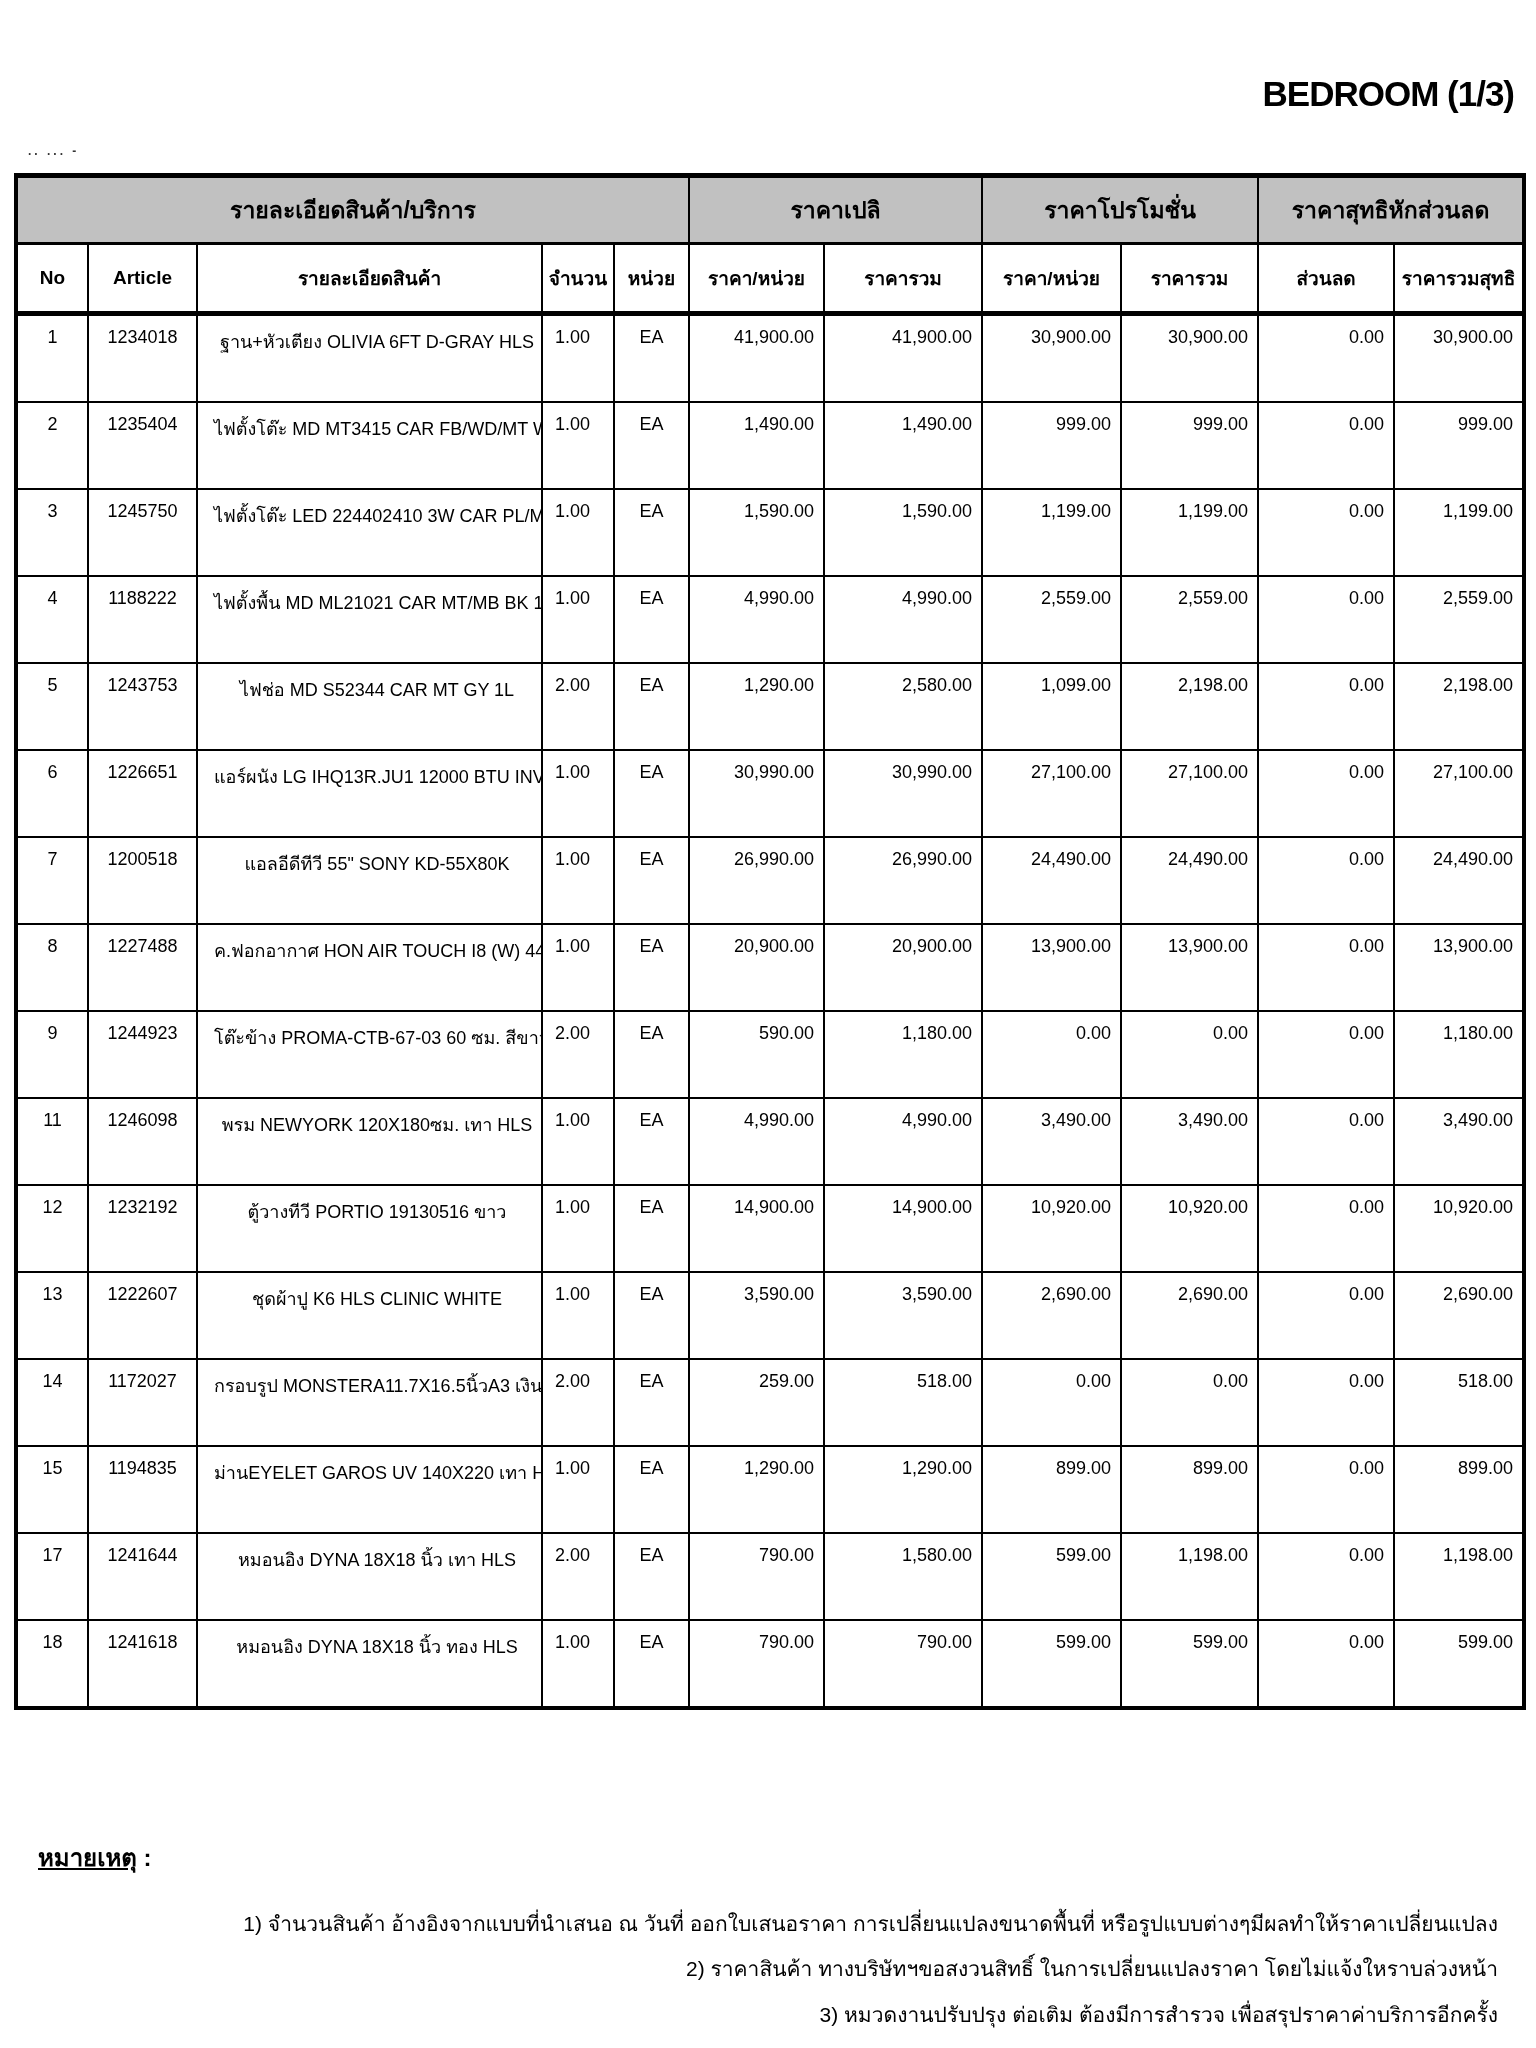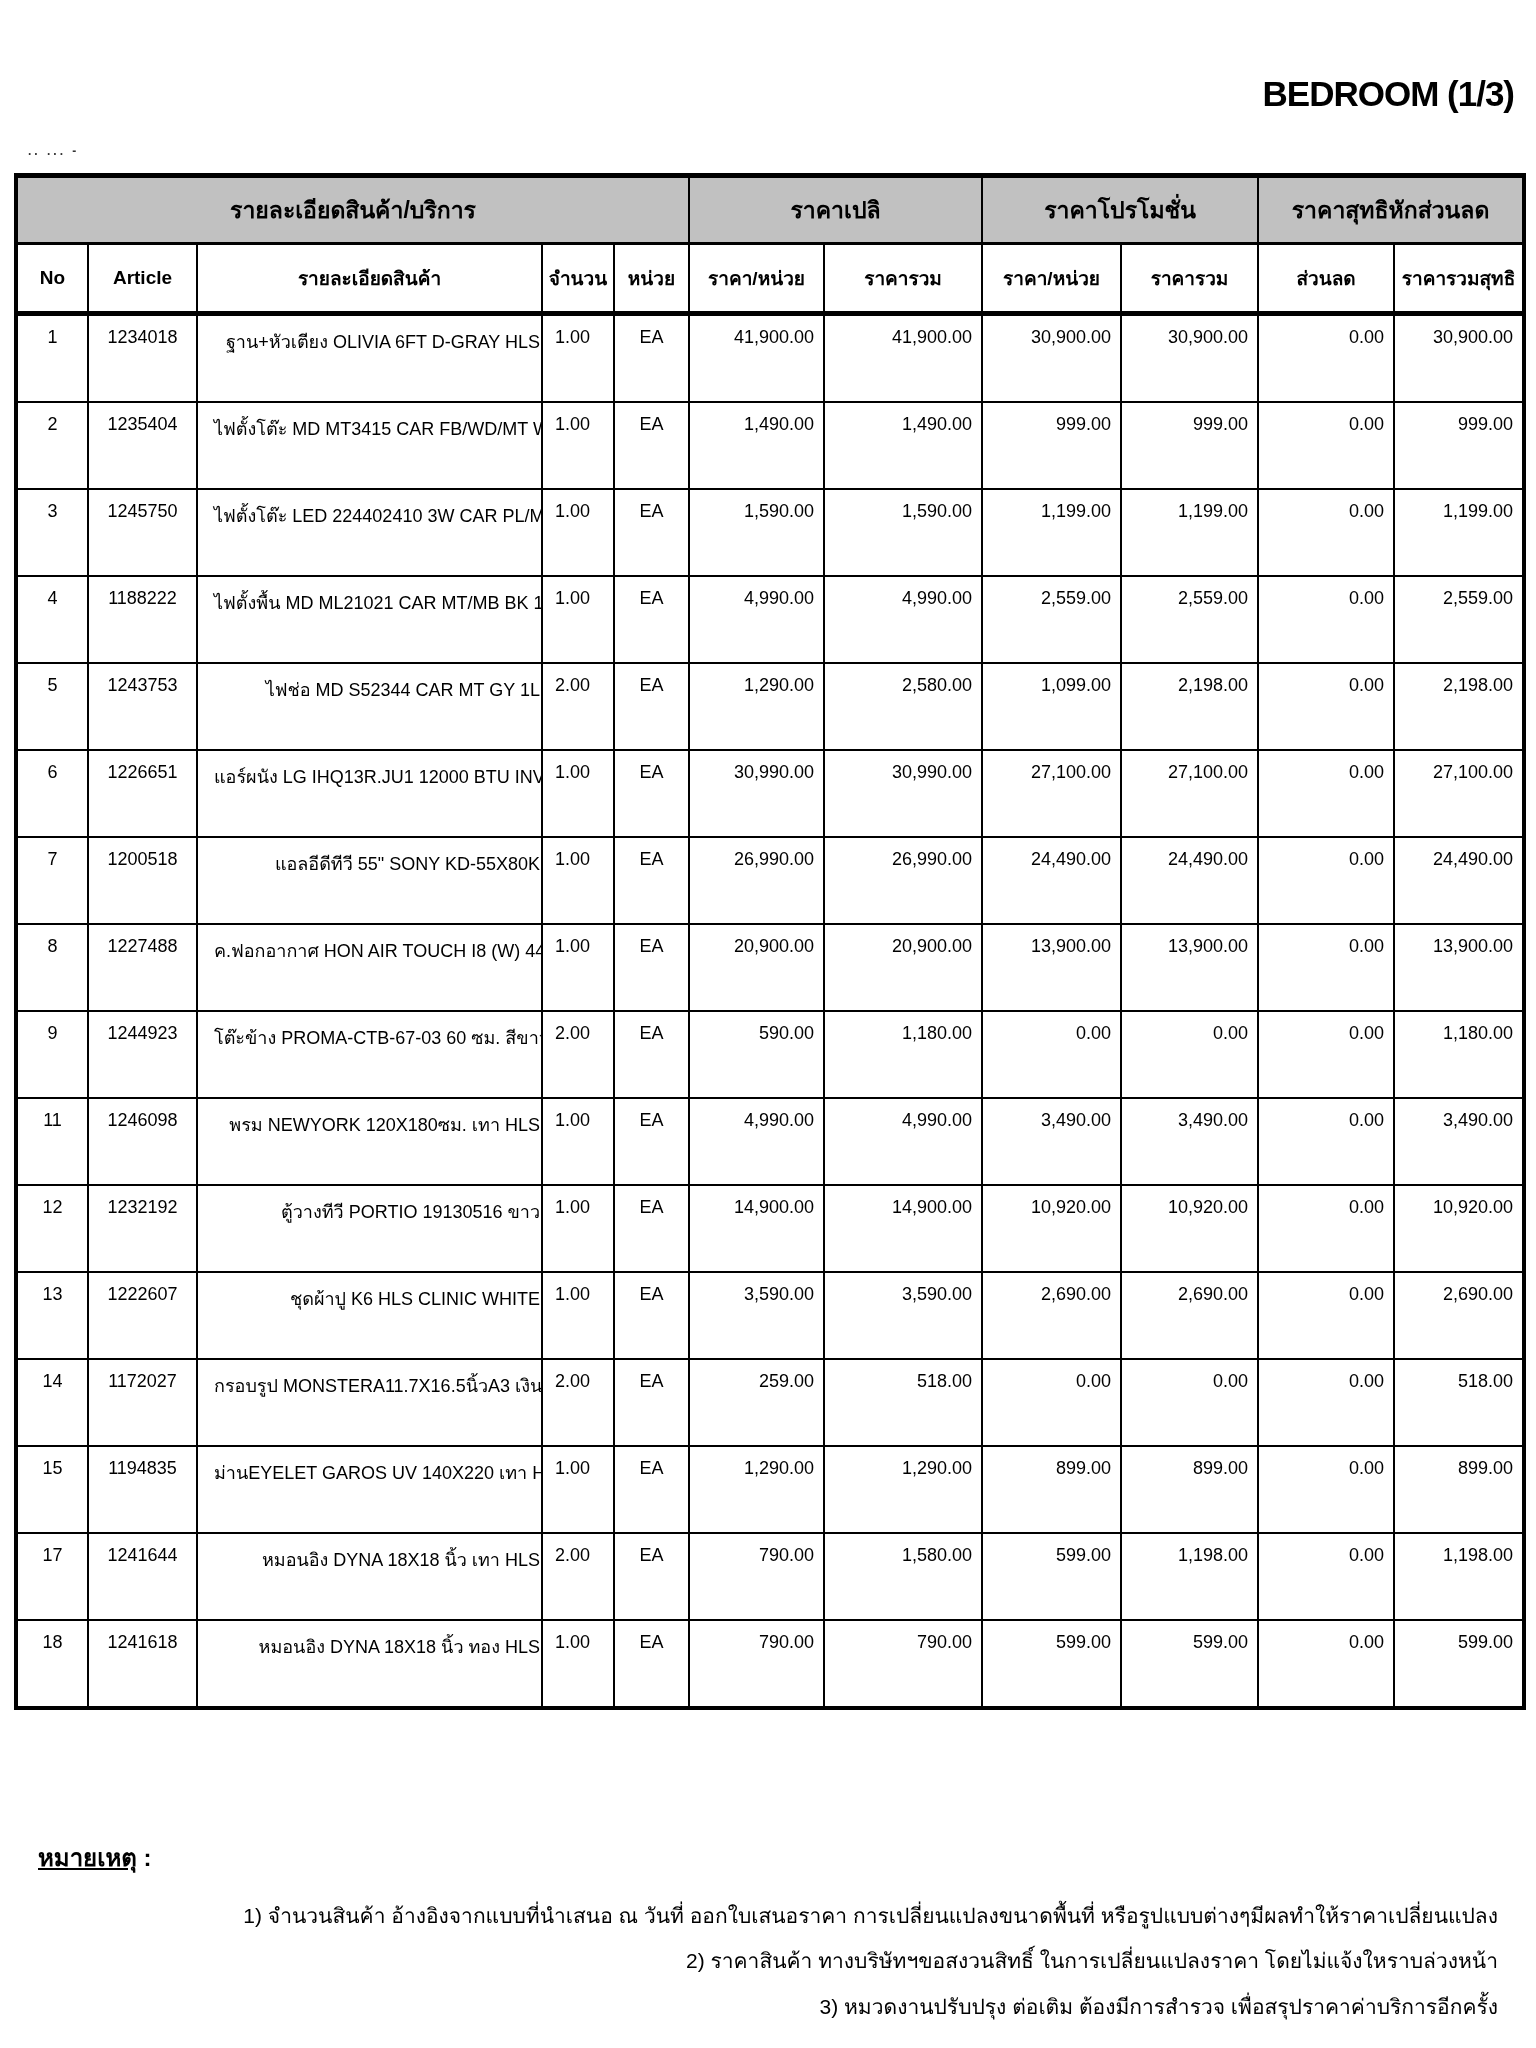--- a/index.html
+++ b/index.html
@@ -34,28 +34,28 @@
     font-size:19px; font-weight:bold; text-align:center; vertical-align:middle;
     border-top-width:3px; border-bottom:5px solid #000;
   }
   tbody td {
     height:73px; vertical-align:top; padding-top:11px;
     font-size:18px; background:#fff;
     border-top-width:3px; border-bottom-width:3px;
   }
   td.c-no   { text-align:center; }
   td.c-article { text-align:center; }
-  td.c-desc { text-align:right; padding-left:16px; white-space:nowrap; }
+  td.c-desc { text-align:center; padding-left:16px; white-space:nowrap; }
   td.c-qty  { text-align:right; padding-right:23px; }
   td.c-unit { text-align:center; }
   td.num    { text-align:right; padding-right:9px; white-space:nowrap; }
   .notes {
     position:absolute; left:38px; top:1838px; width:1460px;
   }
-  .notes-heading { font-size:24px; font-weight:bold; margin-bottom:24px; }
+  .notes-heading { font-size:24px; font-weight:bold; margin-bottom:32px; }
   .notes-heading .u { text-decoration:underline; }
   .note-line { font-size:21px; margin-bottom:15px; line-height:1.45;text-align:right; }
 </style>
 </head>
 <body>
 
 <div class="page-title">BEDROOM (1/3)</div>
 <div class="artifact">.. ... -</div>
 
 <table class="quote">

